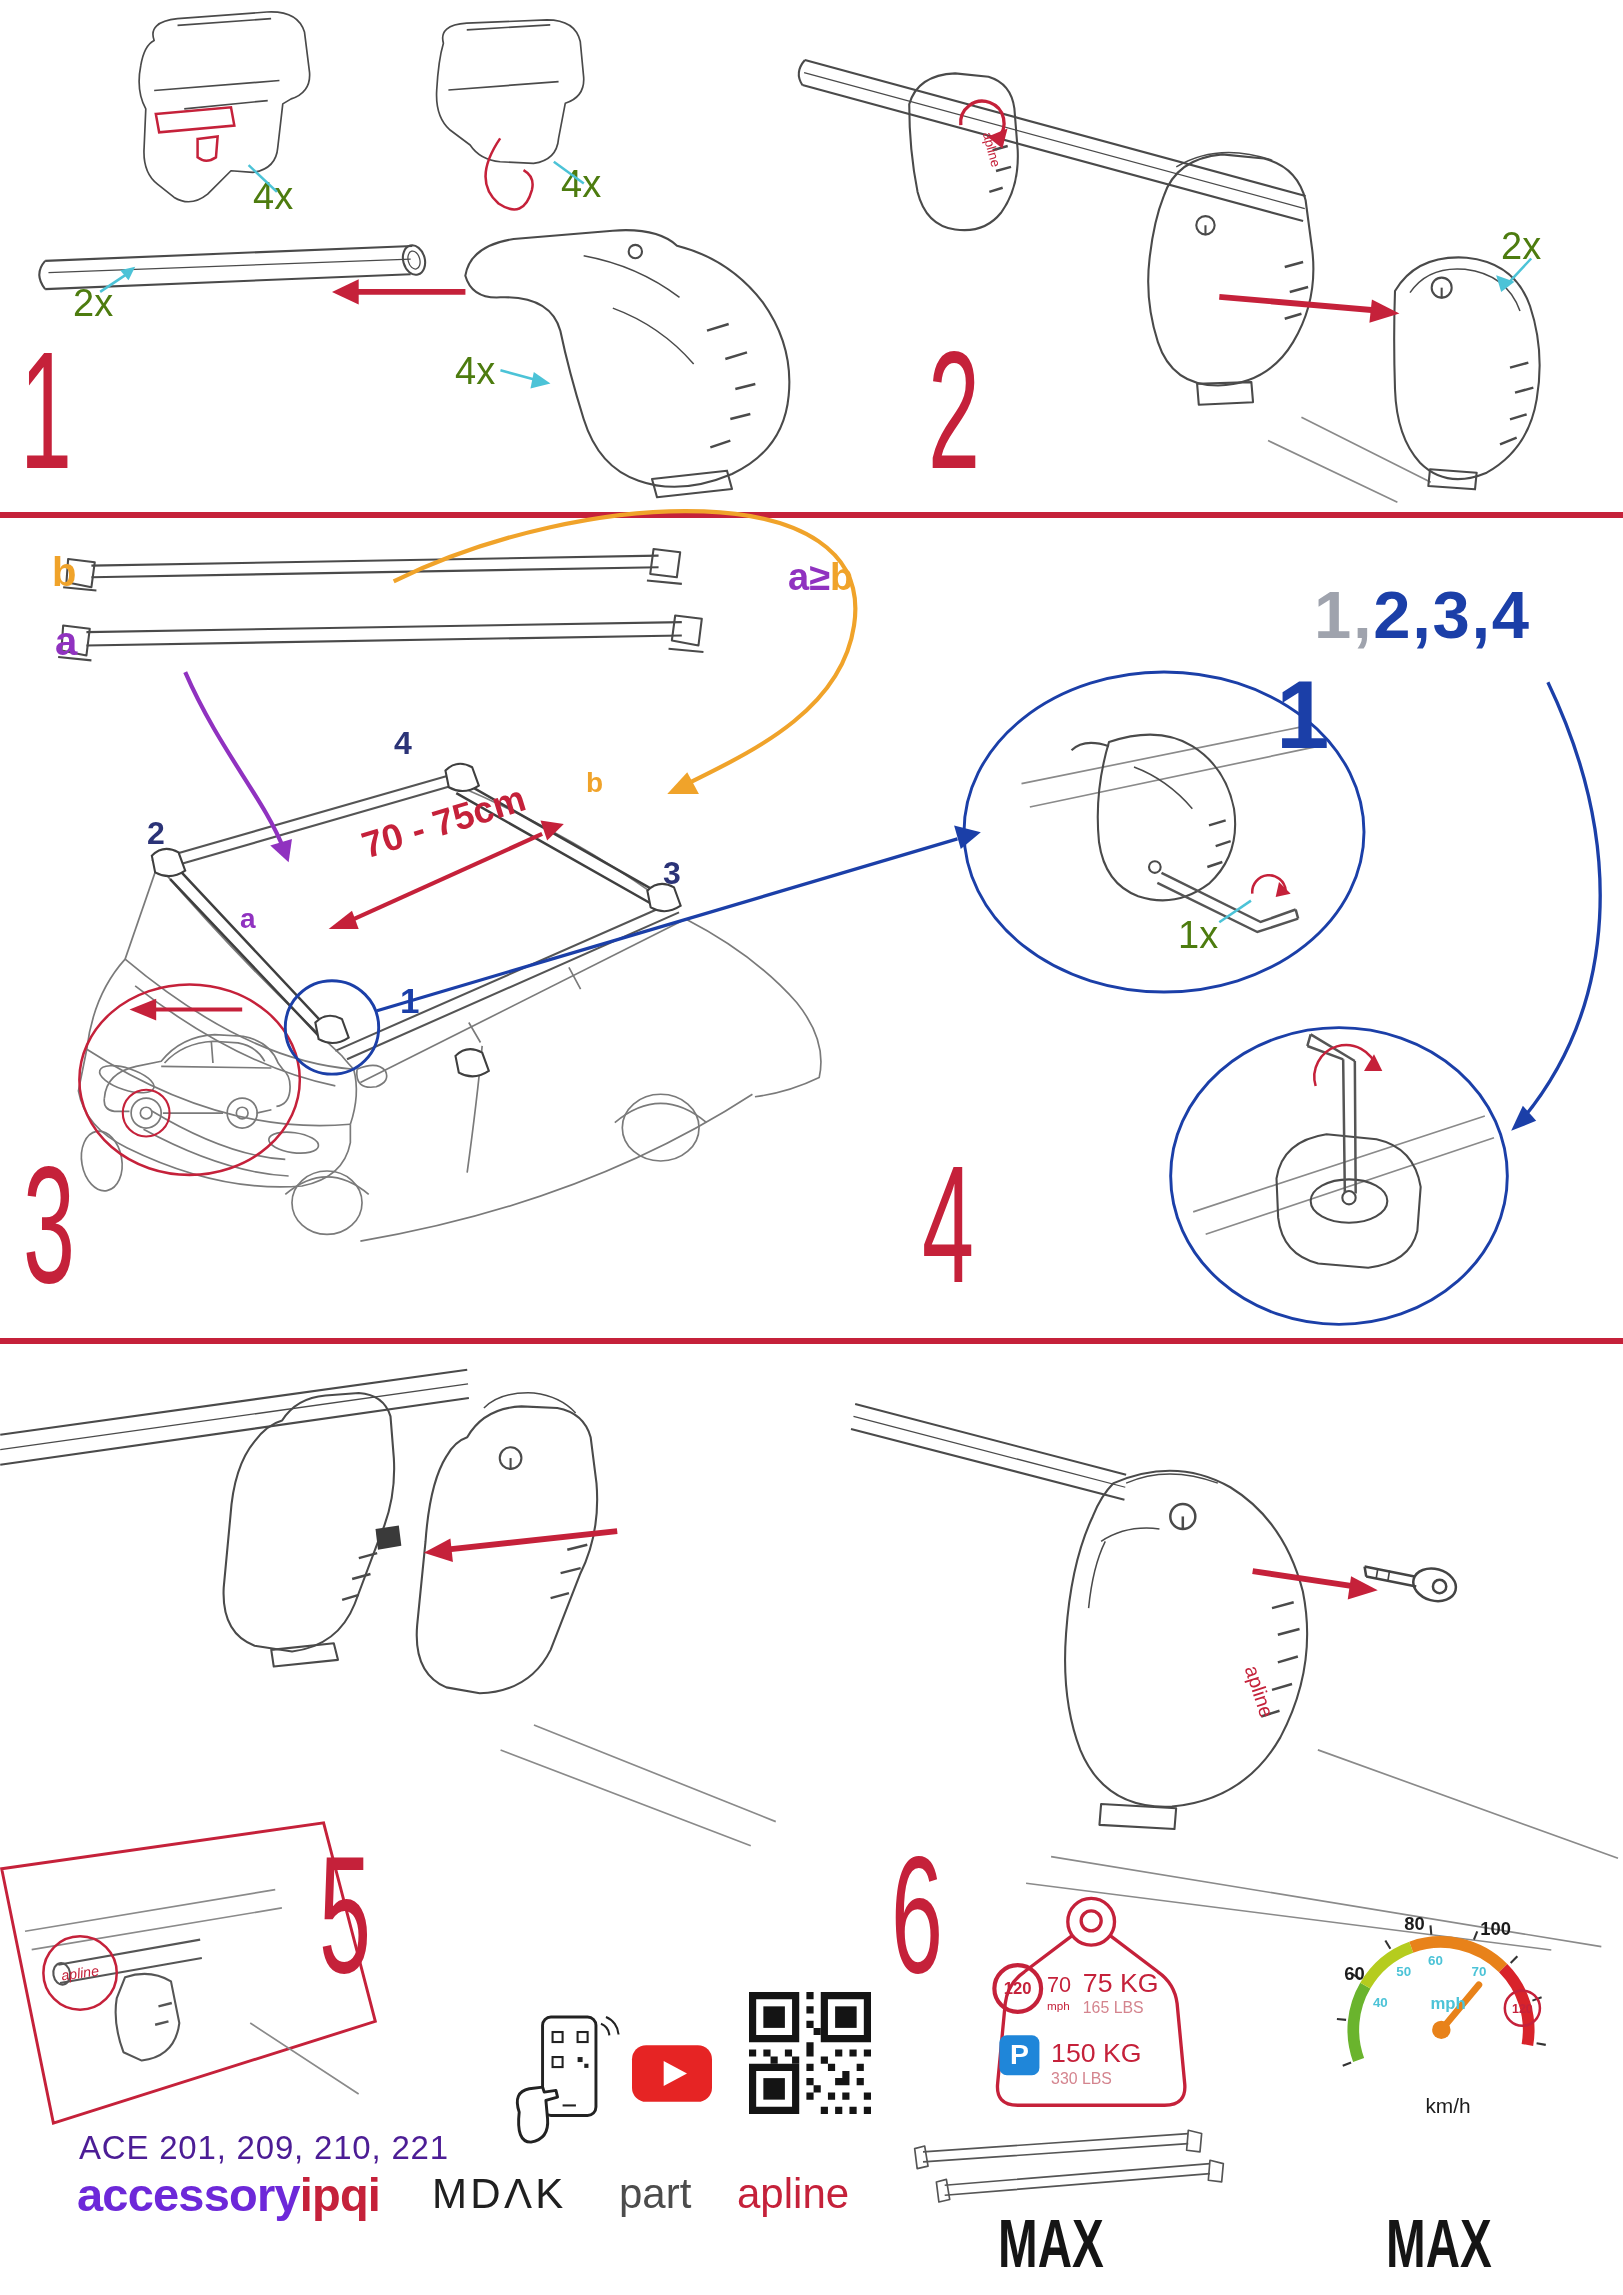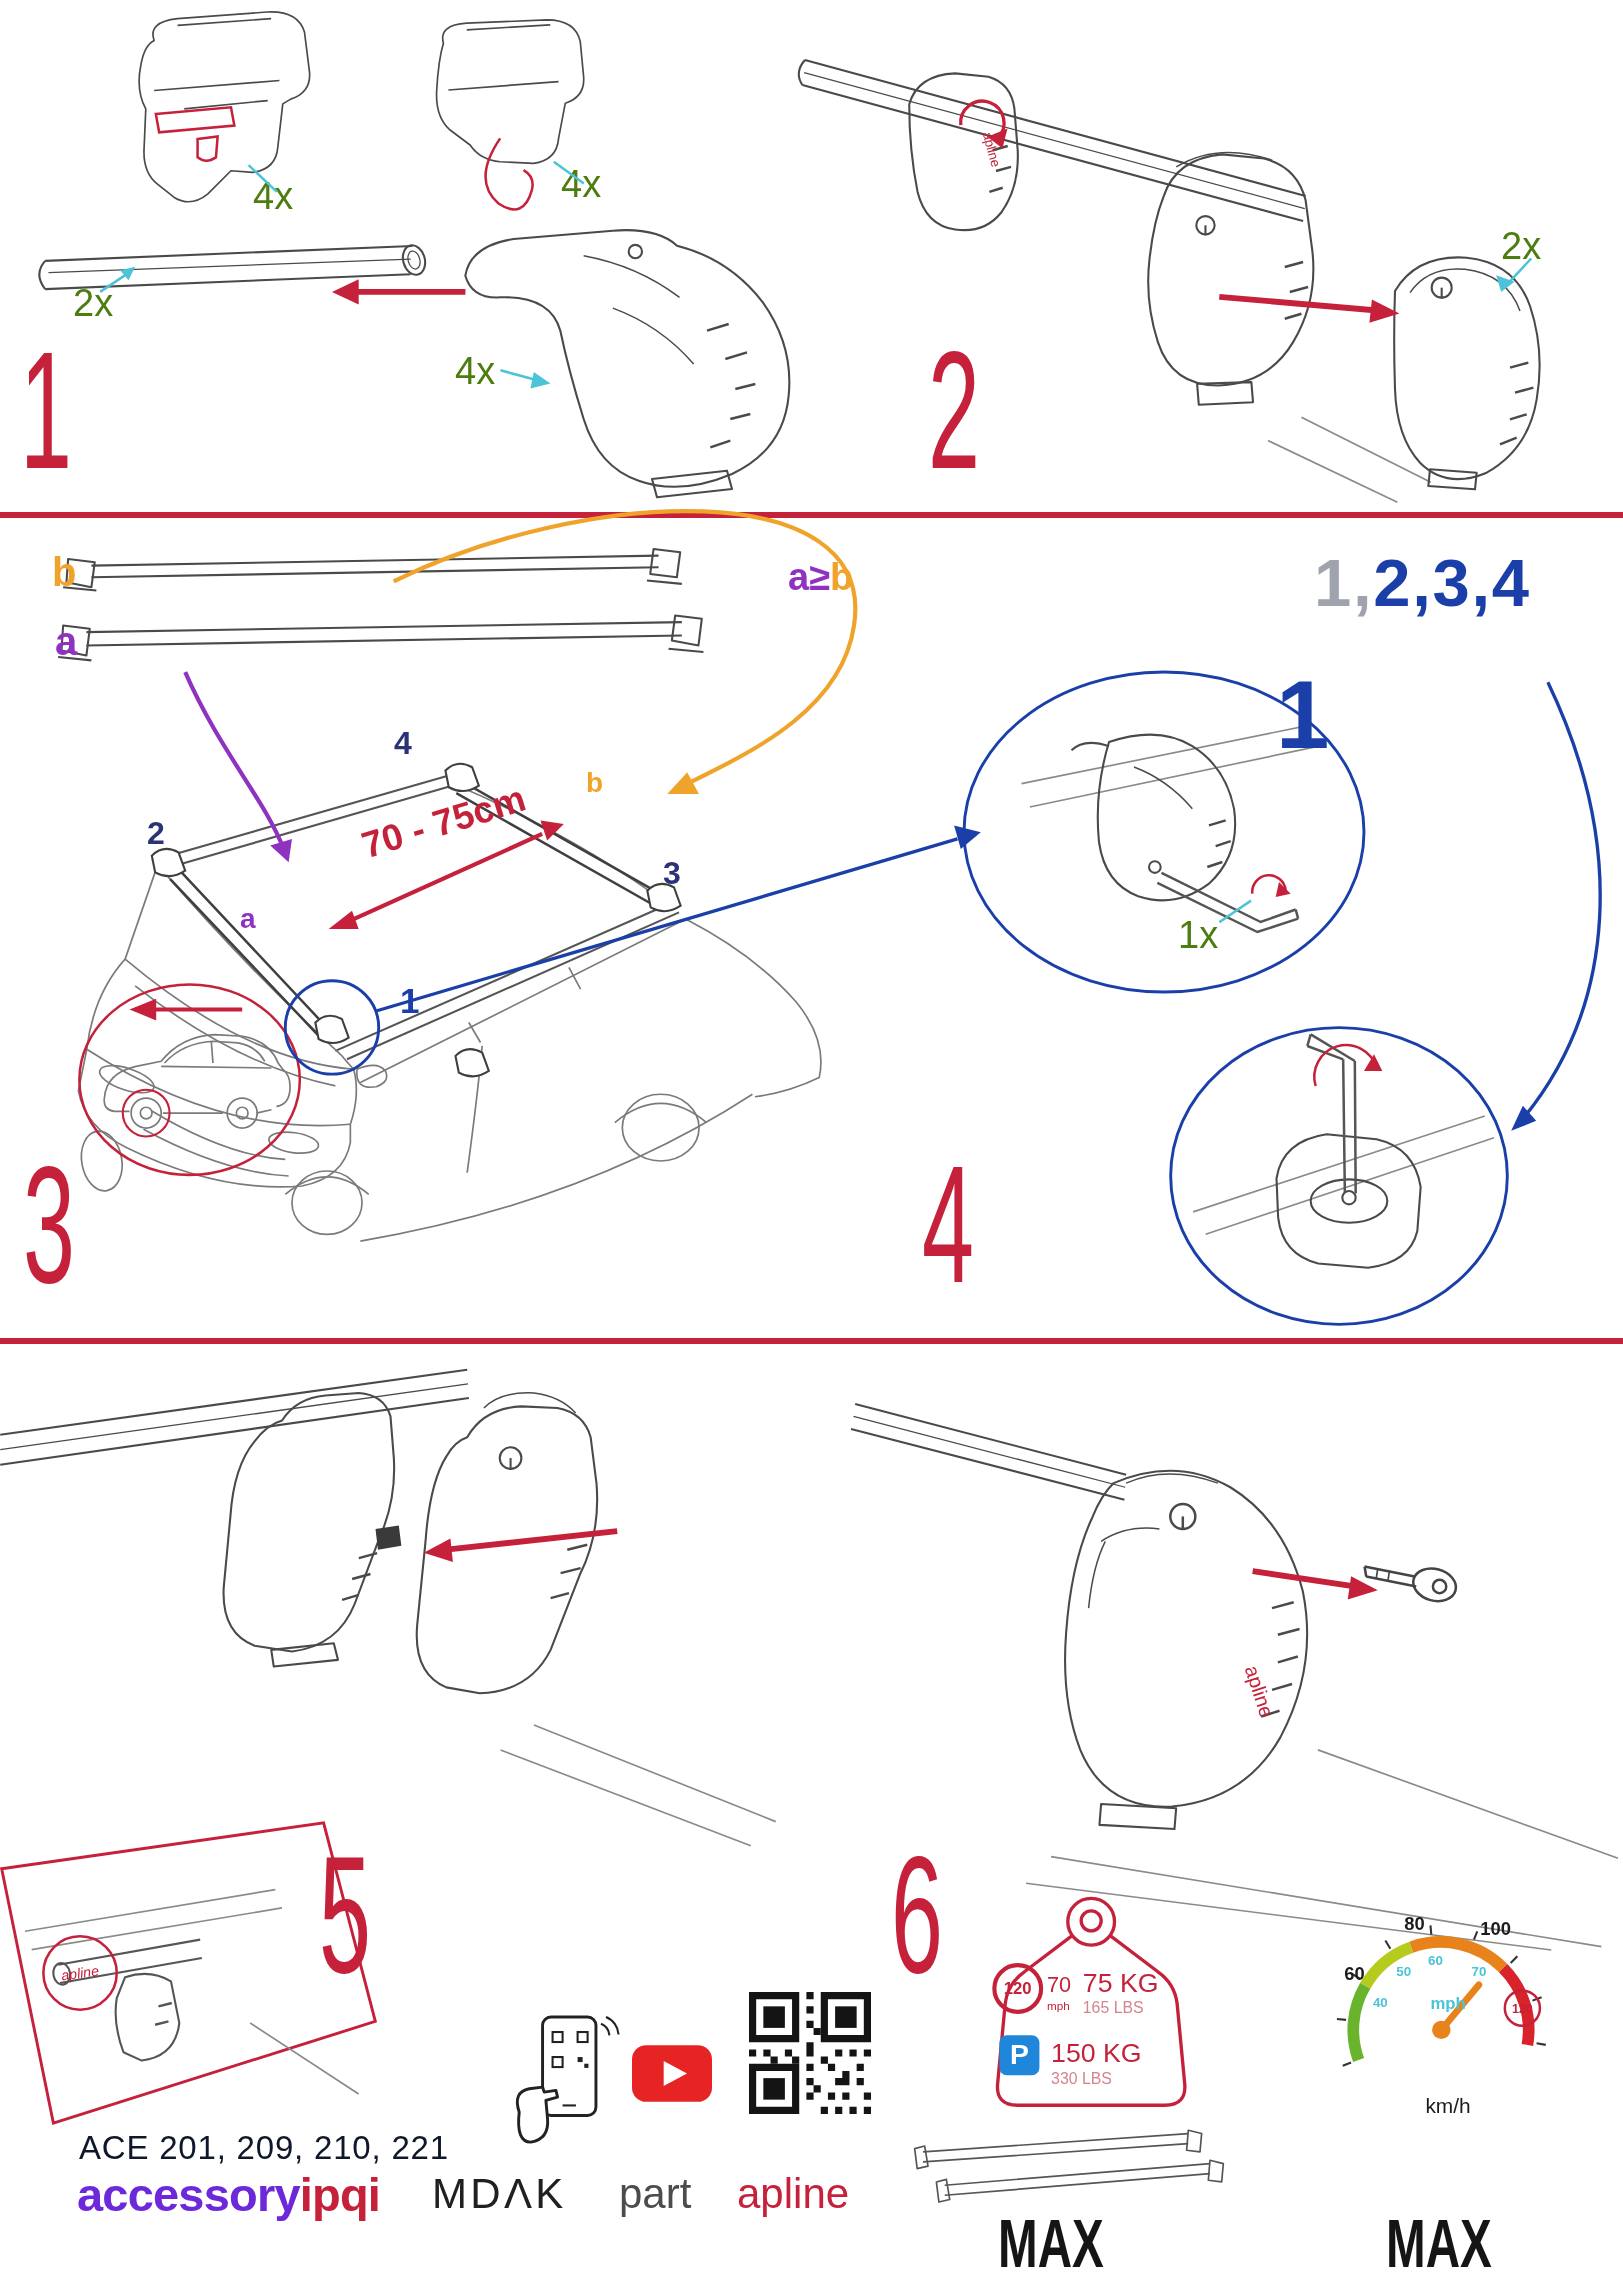--- a/index.html
+++ b/index.html
@@ -11,21 +11,21 @@
   .stepnum{position:absolute;color:#c5213a;font-size:167px;line-height:1;
            font-weight:400;transform:scaleX(.56);transform-origin:left top;white-space:nowrap}
   .qty{position:absolute;color:#4d7c0f;font-size:38px;line-height:1;white-space:nowrap}
   .barlabel{position:absolute;font-size:40px;font-weight:700;line-height:1}
   .pos{position:absolute;font-size:32px;font-weight:700;color:#2b3377;line-height:1}
   .dist{position:absolute;color:#c5213a;font-size:37px;font-weight:700;
         transform:rotate(-17deg);transform-origin:left top;white-space:nowrap}
   .order{position:absolute;font-size:67px;font-weight:700;letter-spacing:1.7px;white-space:nowrap}
   .order .g{color:#9fa3ad}.order .b{color:#1b3fa8}
   .bigone{position:absolute;font-size:96px;font-weight:700;color:#1b3fa8;line-height:1}
-  .models{position:absolute;color:#0f172a;font-size:33px;letter-spacing:0.8px;white-space:nowrap}
+  .models{position:absolute;color:#4c1d95;font-size:33px;letter-spacing:0.8px;white-space:nowrap}
   .brand{position:absolute;font-size:47px;font-weight:700;letter-spacing:-0.8px;white-space:nowrap}
   .brand .bk{color:#6d28d9}.brand .rd{color:#c5213a}
   .logo{position:absolute;font-size:42px;font-weight:400;white-space:nowrap}
   .max{position:absolute;font-size:68px;font-weight:700;color:#151515;
        transform:scaleX(.7);transform-origin:left top;line-height:1}
   .rule{position:absolute;font-size:38px;font-weight:700;white-space:nowrap}
 </style>
 </head>
 <body>
 
@@ -240,21 +240,21 @@
     <circle cx="222" cy="218" r="8"></circle>
   </g>
   <g fill="none" stroke="#555" stroke-width="3">
     <path d="M215,52 L217,212 M229,54 L230,213"></path>
     <path d="M215,52 L172,36 M229,54 L176,22 M172,36 L176,22"></path>
   </g>
   <path d="M182,84 A36,36 0 1 1 255,62" fill="none" stroke="#c5213a" stroke-width="3"></path>
   <polygon points="262,66 252,46 240,66" fill="#c5213a"></polygon>
 </svg>
 
-<span class="order" style="left:1314px;top:544px">
+<span class="order" style="left:1314px;top:576px">
   <span class="g">1,</span><span class="b">2,3,4</span>
 </span>
 <span class="bigone" style="left:1276px;top:667px">1</span>
 <span class="qty" style="left:1178px;top:916px">1x</span>
 <span class="stepnum" style="left:922px;top:1141px">4</span>
 
 <svg style="left:0px;top:1358px" width="776" height="492" viewBox="0 0 930 590">
   <g fill="none" stroke="#4a4a4a" stroke-width="2.5" stroke-linejoin="round">
     <path d="M0,92 L560,14 M0,128 L562,48"></path>
       <path d="M0,110 L561,31" stroke-width="1.5"></path>

